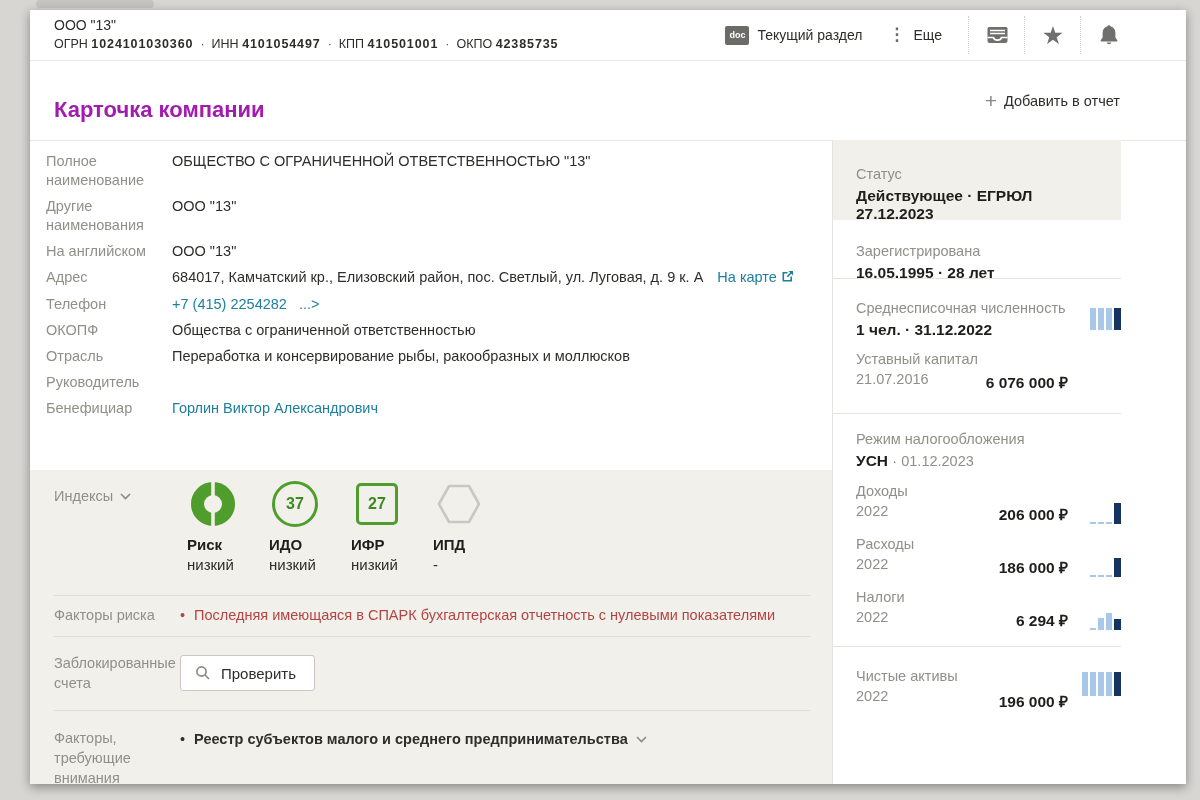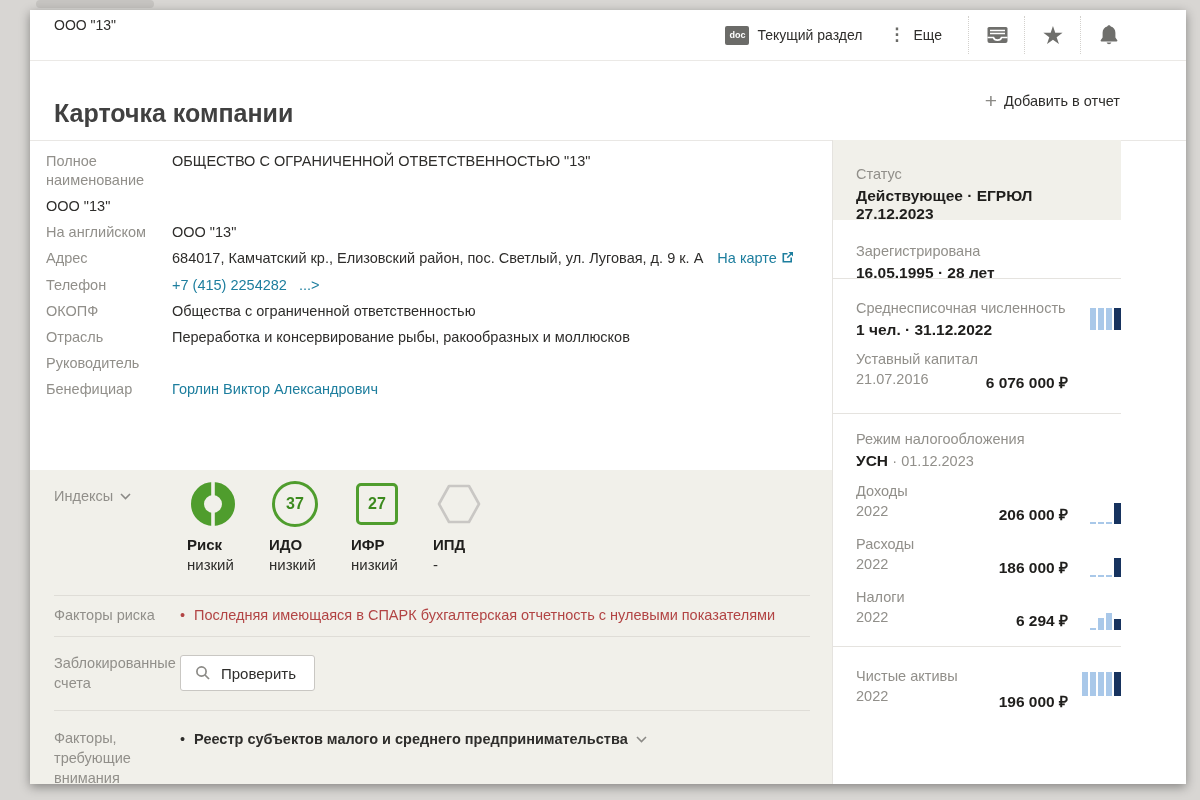--- a/index.html
+++ b/index.html
@@ -19,21 +19,21 @@
   .hdr-btn{display:flex;align-items:center;gap:8px;font-size:14px;color:#2e2d2b;cursor:pointer;}
   .doc-ico{display:inline-block;width:24px;height:19px;background:#6b6b68;border-radius:2px;
            color:#fff;font-size:9px;font-weight:bold;text-align:center;line-height:19px;}
   .kebab{font-size:17px;font-weight:bold;color:#6b6b68;letter-spacing:0;line-height:14px;}
   .vsep{width:1px;height:38px;border-left:1px dotted #d3d1cd;margin:0 0;}
   .icon-btn{width:54px;height:50px;display:flex;align-items:center;justify-content:center;cursor:pointer;}
   .star-glyph{font-size:25px;color:#6f6f6c;line-height:24px;}
   .m-left26{margin-left:26px;}
 
   
-  .page-title{position:absolute;left:24px;top:72px;font-size:25px;font-weight:bold;color:#404040;}
+  .page-title{position:absolute;left:24px;top:72px;font-size:22px;font-weight:bold;color:#a21caf;}
   .add-report{position:absolute;right:66px;top:82px;display:flex;align-items:center;gap:7px;
               font-size:14.5px;color:#2e2d2b;cursor:pointer;}
   .plus{font-size:21px;font-weight:300;color:#8b8a86;line-height:18px;}
   .title-divider{position:absolute;left:0;top:130px;width:100%;height:1px;background:#e9e7e4;}
 
   
   .fields{position:absolute;left:16px;top:142px;width:772px;}
   .f-row{display:flex;margin-bottom:7px;font-size:14.5px;line-height:19px;}
   .f-label{width:126px;flex:0 0 126px;color:#918f8a;}
   .f-value{color:#2e2d2b;}
@@ -98,20 +98,23 @@
 </style>
 </head>
 <body>
 
 <div class="tab-blob"></div>
 
 <div class="card">
 
   <div class="hdr">
     <div class="hdr-name">ООО "13"</div>
+    <div class="hdr-codes">
+      <span><span>ОГРН</span> <b>1024101030360</b></span><span class="dot">·</span><span><span>ИНН</span> <b>4101054497</b></span><span class="dot">·</span><span><span>КПП</span> <b>410501001</b></span><span class="dot">·</span><span><span>ОКПО</span> <b>42385735</b></span>
+    </div>
     <div class="hdr-actions">
       <div class="hdr-btn">
         <span class="doc-ico">doc</span>
         <span>Текущий раздел</span>
       </div>
       <div class="hdr-btn m-left26">
         <span class="kebab">⋮</span>
         <span>Еще</span>
       </div>
       <div class="vsep m-left26"></div>
@@ -142,20 +145,21 @@
     <span>Добавить в отчет</span>
   </div>
   <div class="title-divider"></div>
 
   <div class="fields">
     <div class="f-row">
       <div class="f-label">Полное наименование</div>
       <div class="f-value">ОБЩЕСТВО С ОГРАНИЧЕННОЙ ОТВЕТСТВЕННОСТЬЮ "13"</div>
     </div>
     <div class="f-row">
+      <div class="f-label">Другие наименования</div>
       <div class="f-value">ООО "13"</div>
     </div>
     <div class="f-row">
       <div class="f-label">На английском</div>
       <div class="f-value">ООО "13"</div>
     </div>
     <div class="f-row">
       <div class="f-label">Адрес</div>
       <div class="f-value">
         <span>684017, Камчатский кр., Елизовский район, пос. Светлый, ул. Луговая, д. 9 к. А</span><a class="lnk map-link"><span>На карте</span><span class="ext-ico"><svg width="13" height="13" viewBox="0 0 13 13">

